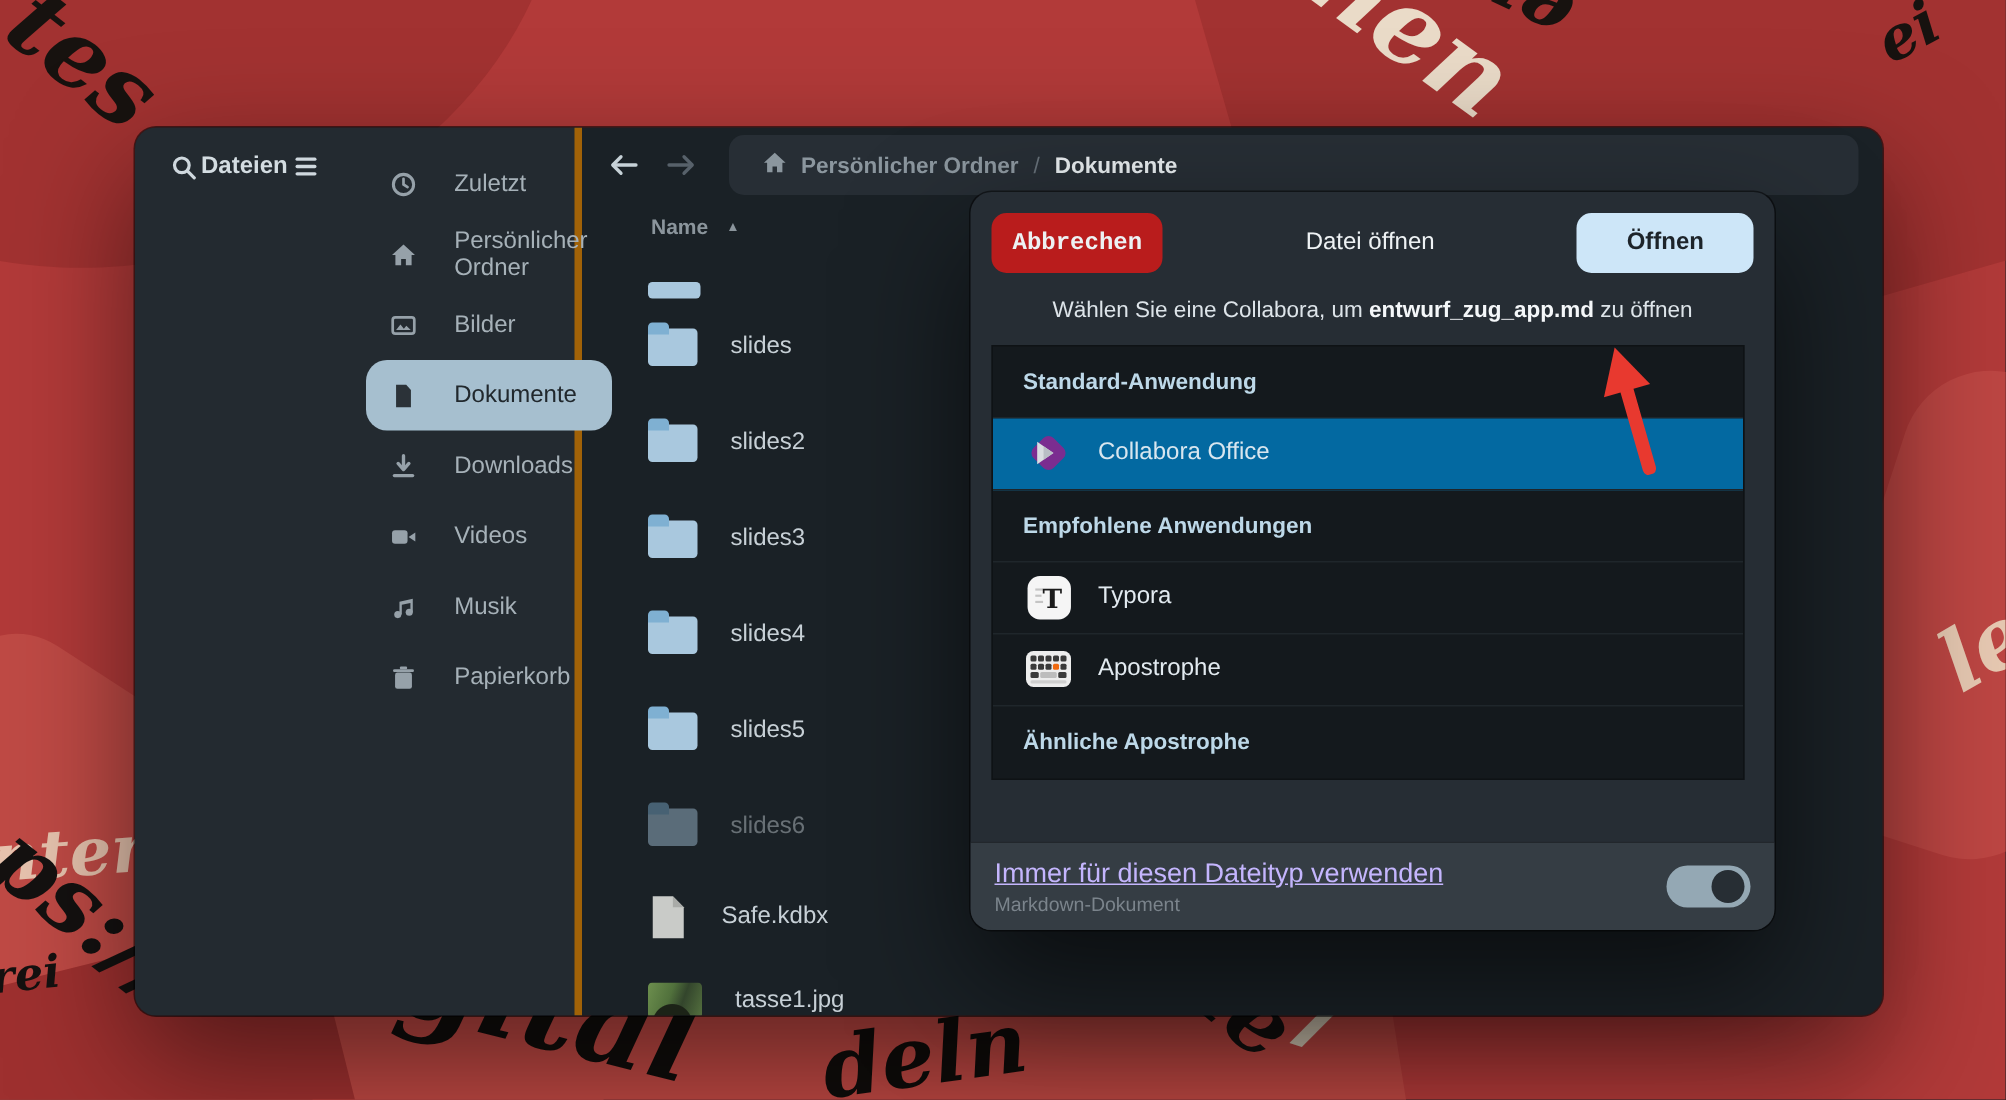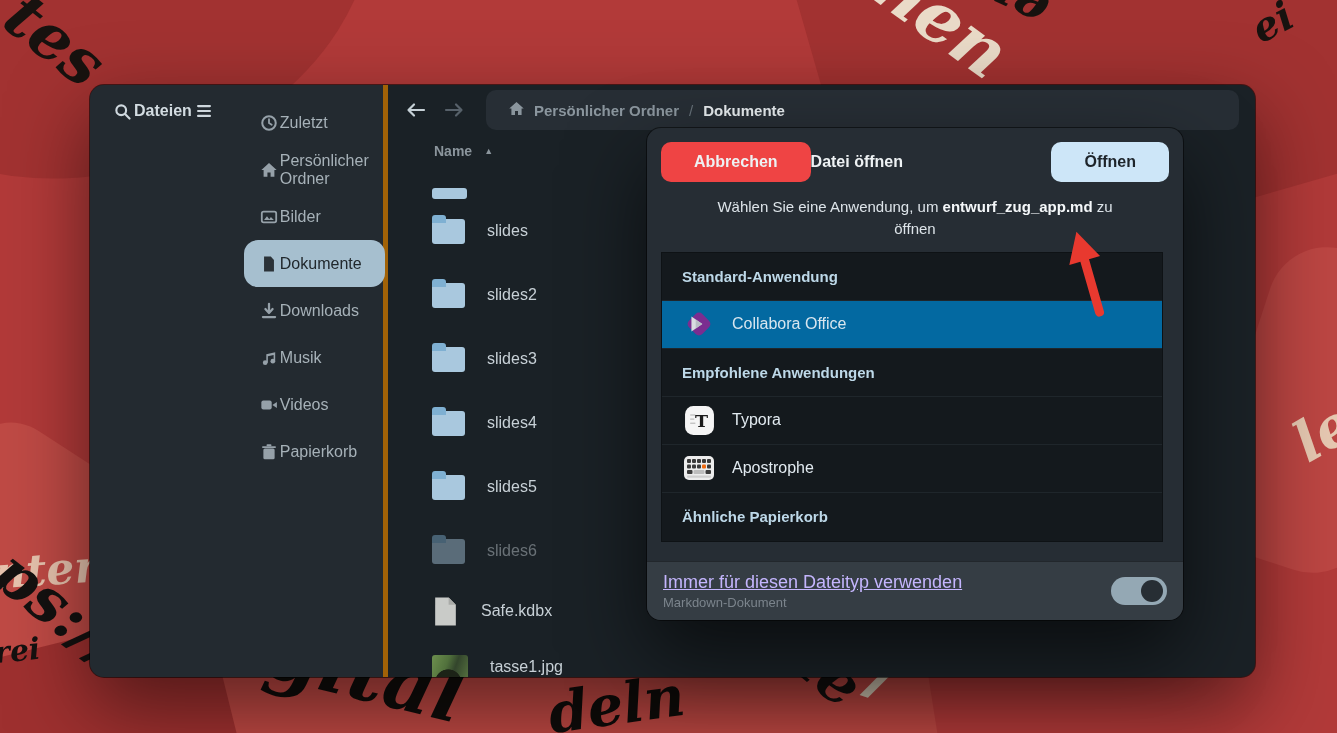--- a/index.html
+++ b/index.html
@@ -36,21 +36,21 @@
   .window {
     position:absolute; left:90px; top:85px; width:1165px; height:592px;
     border-radius:14px; background:#1a2126; display:flex; overflow:hidden;
     box-shadow:0 30px 80px rgba(0,0,0,.5), 0 0 0 1px rgba(0,0,0,.55);
   }
   .sidebar { width:298px; background:#232a30; border-right:5px solid #a16207; display:flex; }
   .side-header { height:52px; display:flex; align-items:center; padding:0 20px; }
   .side-title { flex:1; text-align:center; color:#d3dce1; font-weight:700; font-size:16px; }
   .icon-btn { width:24px; height:24px; display:flex; align-items:center; justify-content:center; color:#cfd8de; }
   .side-nav { padding:14px 8px 0 8px; }
-  .side-item { height:47px; display:flex; align-items:center; gap:2px; padding:0 16px; border-radius:14px; color:#a6b1b8; font-size:16px; }
+  .side-item { height:47px; display:flex; align-items:center; gap:25px; padding:0 16px; border-radius:14px; color:#a6b1b8; font-size:16px; }
   .side-item .s-icon { width:18px; height:18px; display:flex; align-items:center; justify-content:center; color:#96a1a9; flex:none; }
   .side-item.selected { background:#a6bfcf; color:#21282d; }
   .side-item.selected .s-icon { color:#2b3238; }
 
   .main { flex:1; position:relative; display:flex; flex-direction:column; }
   .toolbar { height:50px; display:flex; align-items:center; padding:0 16px; gap:14px; flex:none; }
   .nav-arrow { width:24px; height:24px; color:#c6d1d7; display:flex; align-items:center; justify-content:center; }
   .nav-arrow.dim { color:#57616a; }
   .crumbbar { flex:1; height:40px; margin-left:6px; background:#272e35; border-radius:10px; display:flex; align-items:center; gap:10px; padding:0 22px; }
   .crumb-root { display:flex; align-items:center; gap:9px; color:#8b969e; font-weight:700; font-size:15px; }
@@ -73,22 +73,22 @@
   }
 
   
   .dialog {
     position:absolute; left:647px; top:128px; width:536px; height:492px;
     background:#262d34; border-radius:14px; display:flex; flex-direction:column;
     box-shadow:0 35px 80px rgba(0,0,0,.6), 0 0 0 1px rgba(0,0,0,.5);
   }
   .dlg-header { display:flex; align-items:center; padding:14px 14px 10px 14px; }
   .btn { height:40px; display:flex; align-items:center; border-radius:10px; font-weight:700; font-size:16px; }
-  .btn-cancel { background:#ef4444; color:#edf1f3; padding:0 33px; }
-  .dlg-title { flex:1; color:#eef2f4; font-weight:700; font-size:16px; }
+  .btn-cancel { background:#b91c1c; color:#edf1f3; padding:0 14px;font-family:Liberation Mono, monospace; }
+  .dlg-title { flex:1; text-align:center; color:#eef2f4; font-weight:400; font-size:16px; }
   .btn-open { background:#cde6f8; color:#1d242a; padding:0 33px; }
   .dlg-prompt { color:#dde4e9; font-size:15px; line-height:1.45; text-align:center; max-width:432px; margin:4px auto 12px auto; }
   .dlg-prompt b { color:#f4f7f9; }
   .applist { margin:0 20px 0 14px; background:#14191d; border:1px solid #0e1215; }
   .sec-header { height:48px; display:flex; align-items:center; padding:0 20px; color:#bdd8e8; font-weight:700; font-size:15px; border-bottom:1px solid #1f262b; }
   .app-row { height:48px; display:flex; align-items:center; gap:16px; padding:0 20px; color:#e2eaf0; font-size:16px; border-bottom:1px solid #1f262b; }
   .app-row.selected { background:#0369a1; color:#d8e6ef; }
   .app-icon { width:34px; height:34px; flex:none; display:flex; align-items:center; justify-content:center; }
   .dlg-footer { margin-top:auto; background:#353d44; border-radius:0 0 14px 14px; border-top:1px solid rgba(0,0,0,.35); padding:10px 16px; display:flex; align-items:center; }
   .foot-text { flex:1; }
@@ -182,35 +182,35 @@
               <path d="M8 1.6 V9" fill="none" stroke="currentColor" stroke-width="2" stroke-linecap="round"></path>
               <path d="M4.8 6.2 L8 9.8 11.2 6.2" fill="none" stroke="currentColor" stroke-width="2" stroke-linecap="round" stroke-linejoin="round"></path>
               <path d="M2.6 13.4 H13.4" stroke="currentColor" stroke-width="2" stroke-linecap="round"></path>
             </svg>
         </span>
         <span>Downloads</span>
       </div>
       <div class="side-item">
         <span class="s-icon">
           <svg width="18" height="18" viewBox="0 0 16 16">
+              <rect x="1.2" y="4" width="9.2" height="8" rx="1.8" fill="currentColor"></rect>
+              <path d="M11 8 L15 5.4 V10.6 Z" fill="currentColor"></path>
+            </svg>
+        </span>
+        <span>Videos</span>
+      </div>
+      <div class="side-item">
+        <span class="s-icon">
+          <svg width="18" height="18" viewBox="0 0 16 16">
               <circle cx="4.6" cy="12.2" r="2.1" fill="currentColor"></circle>
               <circle cx="11.4" cy="10.8" r="2.1" fill="currentColor"></circle>
               <path d="M5.6 12.2 V4.6 L13.5 2.8 V10.8 H12.1 V5.3 L7 6.4 V12.2 Z" fill="currentColor"></path>
             </svg>
         </span>
         <span>Musik</span>
-      </div>
-      <div class="side-item">
-        <span class="s-icon">
-          <svg width="18" height="18" viewBox="0 0 16 16">
-              <rect x="1.2" y="4" width="9.2" height="8" rx="1.8" fill="currentColor"></rect>
-              <path d="M11 8 L15 5.4 V10.6 Z" fill="currentColor"></path>
-            </svg>
-        </span>
-        <span>Videos</span>
       </div>
       <div class="side-item">
         <span class="s-icon">
           <svg width="18" height="18" viewBox="0 0 16 16">
               <rect x="3" y="4.8" width="10" height="9.6" rx="1.4" fill="currentColor"></rect>
               <rect x="1.8" y="2.8" width="12.4" height="1.7" rx="0.85" fill="currentColor"></rect>
               <rect x="5.8" y="1.2" width="4.4" height="1.6" rx="0.8" fill="currentColor"></rect>
             </svg>
         </span>
         <span>Papierkorb</span>
@@ -295,21 +295,21 @@
   </div>
 </div>
 
 <div class="dialog">
   <div class="dlg-header">
     <div class="btn btn-cancel">Abbrechen</div>
     <div class="dlg-title">Datei öffnen</div>
     <div class="btn btn-open">Öffnen</div>
   </div>
   <div class="dlg-prompt">
-    <span>Wählen Sie eine Anwendung, um </span><b>entwurf_zug_app.md</b><span> zu öffnen</span>
+    <span>Wählen Sie eine Collabora, um </span><b>entwurf_zug_app.md</b><span> zu öffnen</span>
   </div>
   <div class="applist">
     <div class="sec-header">Standard-Anwendung</div>
     <div class="app-row selected">
       <span class="app-icon">
         <svg width="34" height="34" viewBox="0 0 36 36">
             <rect x="8" y="8" width="20" height="20" rx="5" transform="rotate(45 18 18)" fill="#7b2d90"></rect>
             <path d="M10 10 L21.5 18 L10 26 Z" fill="#d9dde1"></path>
             <path d="M14.5 13.2 L21.5 18 L14.5 22.8 Z" fill="#b9bec5"></path>
           </svg>
@@ -344,21 +344,21 @@
             <rect x="19" y="12.5" width="4" height="4" rx="1" fill="#f06a10"></rect>
             <rect x="24" y="12.5" width="4" height="4" rx="1" fill="#3a3a3a"></rect>
             <rect x="4" y="18" width="5.5" height="4" rx="1" fill="#3a3a3a"></rect>
             <rect x="22.5" y="18" width="5.5" height="4" rx="1" fill="#3a3a3a"></rect>
             <rect x="10.5" y="18" width="11" height="4" rx="1" fill="#bdbdbd"></rect>
             <rect x="4" y="23.5" width="24" height="2.2" rx="1" fill="#cfcfcf"></rect>
           </svg>
       </span>
       <span>Apostrophe</span>
     </div>
-    <div class="sec-header" style="border-bottom:none;">Ähnliche Papierkorb</div>
+    <div class="sec-header" style="border-bottom:none;">Ähnliche Apostrophe</div>
   </div>
   <div class="dlg-footer">
     <div class="foot-text">
       <div class="foot-label">Immer für diesen Dateityp verwenden</div>
       <div class="foot-sub">Markdown-Dokument</div>
     </div>
     <div class="toggle">
       <div class="knob"></div>
     </div>
   </div>

